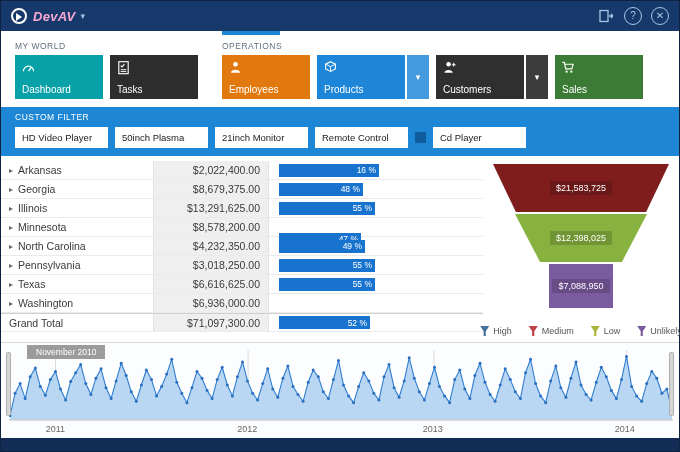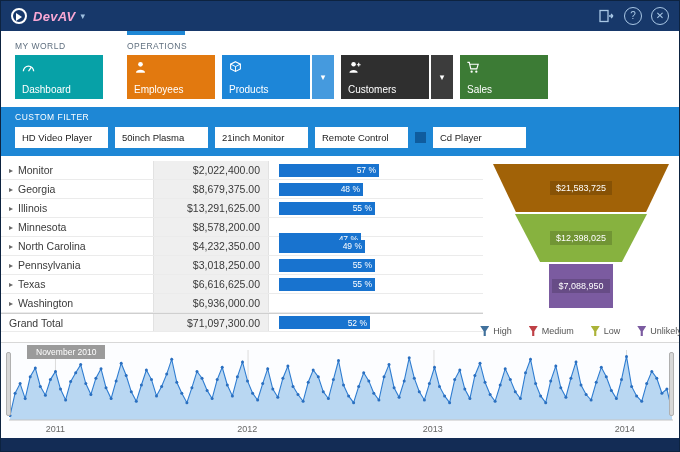--- a/index.html
+++ b/index.html
@@ -111,20 +111,30 @@
           <div class="group-tiles">
             <div class="tile-wrap">
               <div class="tile" style="background: rgb(7, 161, 167);">
                 <span class="t-icon"><svg viewBox="0 0 16 16" width="15" height="15">
                     <path d="M2.5 12a5.5 5.5 0 0 1 11 0" fill="none" stroke="#fff" stroke-width="1.4"></path>
                     <path d="M8 12l3-4.5" stroke="#fff" stroke-width="1.4"></path>
                   </svg></span>
                 <span class="t-label">Dashboard</span>
               </div>
             </div>
+            <div class="tile-wrap">
+              <div class="tile" style="background: rgb(45, 45, 45);">
+                <span class="t-icon"><svg viewBox="0 0 16 16" width="15" height="15">
+                    <rect x="3" y="1.8" width="10" height="12.8" fill="none" stroke="#fff" stroke-width="1.2"></rect>
+                    <path d="M5 6l1.4 1.4 2.6-3" fill="none" stroke="#fff" stroke-width="1.2"></path>
+                    <path d="M5 10.3h6M5 12.3h6" stroke="#fff" stroke-width="1"></path>
+                  </svg></span>
+                <span class="t-label">Tasks</span>
+              </div>
+            </div>
           </div>
         </div>
         <div class="group">
           <div class="group-label">
             <div class="accent"></div>
             <span>OPERATIONS</span>
           </div>
           <div class="group-tiles">
             <div class="tile-wrap">
               <div class="tile" style="background: rgb(226, 121, 15);">
@@ -181,26 +191,26 @@
         <div class="chip-square"></div>
         <div class="chip">Cd Player</div>
       </div>
   </div>
 
   <div class="main">
     <div class="table" id="sales-table">
         <div class="trow">
           <div class="c-state">
             <span class="tri">▸</span>
-            <span>Monitor</span>
+            <span>Arkansas</span>
           </div>
           <div class="c-amount">$2,022,400.00</div>
           <div class="c-bar">
             <div class="bar" style="width: 100px;">
-              <span>57 %</span>
+              <span>16 %</span>
             </div>
           </div>
         </div>
         <div class="trow">
           <div class="c-state">
             <span class="tri">▸</span>
             <span>Georgia</span>
           </div>
           <div class="c-amount">$8,679,375.00</div>
           <div class="c-bar">
@@ -283,21 +293,21 @@
           <div class="c-amount">$71,097,300.00</div>
           <div class="c-bar">
             <div class="bar" style="width: 91px;">
               <span>52 %</span>
             </div>
           </div>
         </div>
       </div>
     <div class="funnel-panel">
       <div class="funnel" id="funnel">
-          <div class="fseg" style="width: 176px; height: 48px; background: #a16207; clip-path: polygon(0px 0px, 100% 0px, 87% 100%, 13% 100%);">
+          <div class="fseg" style="width: 176px; height: 48px; background: #7f1d1d; clip-path: polygon(0px 0px, 100% 0px, 87% 100%, 13% 100%);">
             <span class="flabel">$21,583,725</span>
           </div>
           <div class="fseg" style="width: 132px; height: 48px; background: rgb(135, 178, 63); clip-path: polygon(0px 0px, 100% 0px, 81% 100%, 19% 100%);">
             <span class="flabel">$12,398,025</span>
           </div>
           <div class="fseg" style="width: 64px; height: 44px; background: rgb(123, 91, 160);">
             <span class="flabel">$7,088,950</span>
           </div>
         </div>
       <div class="legend" id="legend">

